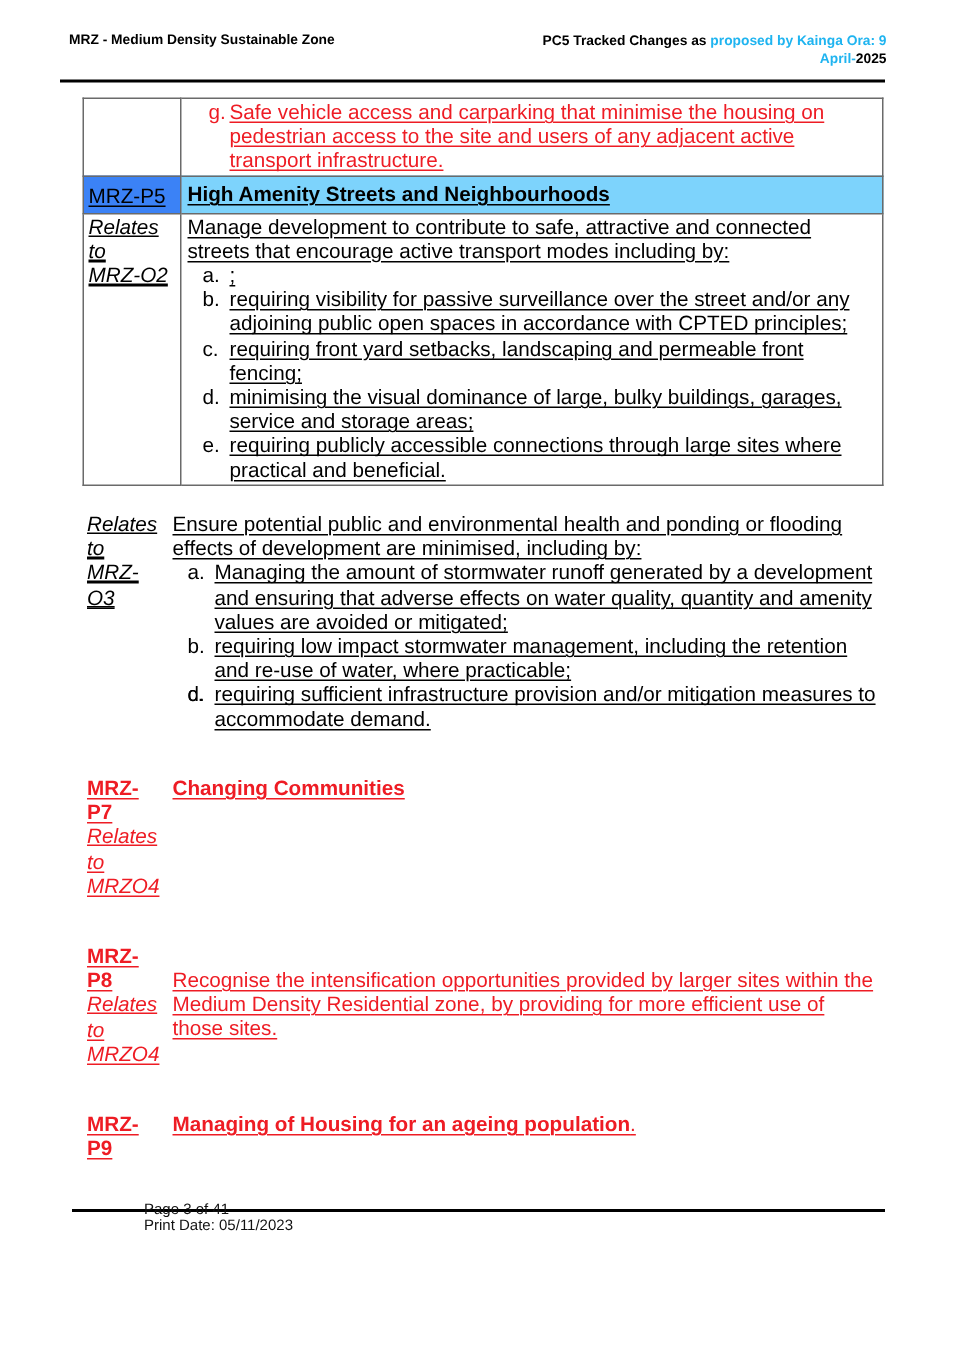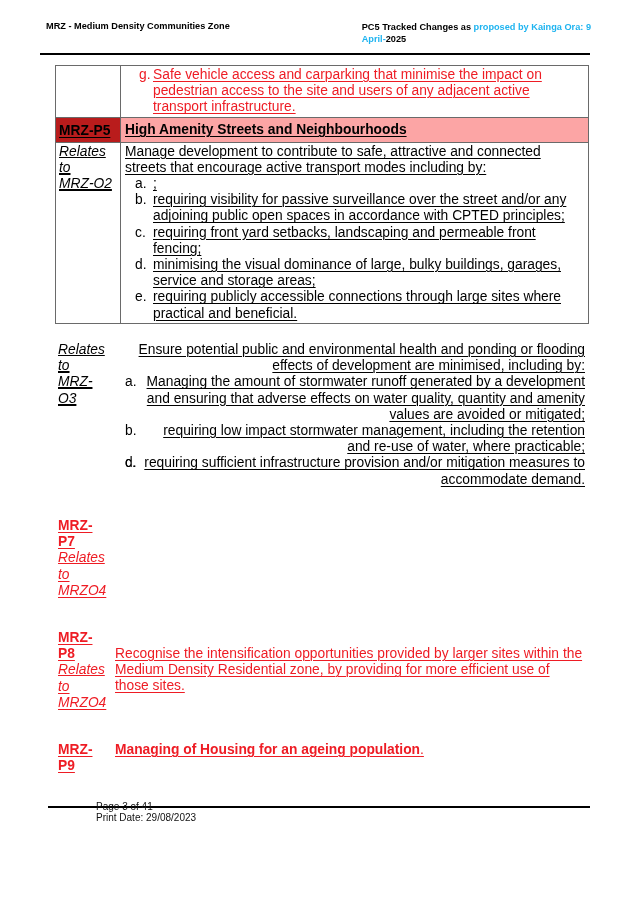--- a/index.html
+++ b/index.html
@@ -1,71 +1,71 @@
 <!DOCTYPE html>
 <html><head>
   <meta charset="utf-8">
   <style>
     html, body { margin: 0; padding: 0; background: #ffffff; }
     body { width: 637px; height: 901px; position: relative; overflow: hidden;
       font-family: "Liberation Sans", sans-serif; color: #000; }
     .hdr-left { position: absolute; left: 46px; top: 21px; font-size: 9.2px; font-weight: bold; }
-    .hdr-right { position: absolute; right: 46px; top: 21px; font-size: 9.2px; font-weight: bold; line-height: 12px; }
+    .hdr-right { position: absolute; right: 46px; top: 21px; font-size: 9.2px; font-weight: bold; text-align: right; line-height: 12px; }
     .blue { color: #1fb4f0; }
     .hdr-rule { position: absolute; left: 40px; right: 47px; top: 53px; height: 2px; background: #000; }
     .ftr-rule { position: absolute; left: 48px; right: 47px; top: 806px; height: 2px; background: #000; }
     .ftr { position: absolute; left: 54px; top: 802px; font-size: 10px; line-height: 10.5px; color: #111; margin-left: 42px; }
 
     .u { text-decoration: underline; text-decoration-thickness: 1px; text-underline-offset: 2px; }
     .red { color: #ee1c24; }
     .txt { font-size: 13.8px; line-height: 16.2px; }
 
     table.pol { position: absolute; left: 55px; top: 65px; width: 534px; border-collapse: collapse; }
     table.pol td { border: 1px solid #6a6a6a; vertical-align: top; padding: 0; }
     td.c1 { width: 59px; padding: 1px 2px 0 3px !important; }
     td.c2 { padding: 1px 4px 1px 4px !important; }
     tr.head td { height: 22px; vertical-align: middle; }
-    tr.head td.c1 { background: #b91c1c; font-weight: bold; font-size: 13.8px; padding-left: 3px !important; }
-    tr.head td.c2 { background: #fca5a5; font-weight: bold; font-size: 13.8px; }
+    tr.head td.c1 { background: #3b82f6; font-weight: normal; font-size: 13.8px; padding-left: 3px !important; }
+    tr.head td.c2 { background: #7dd3fc; font-weight: bold; font-size: 13.8px; }
     .italic { font-style: italic; text-decoration: underline; }
 
     ol.items { list-style: none; margin: 0; padding: 0; }
     ol.items li { position: relative; padding-left: 28px; }
     ol.items li .lbl { position: absolute; left: 10px; top: 0; }
     ol.items.g li { padding-left: 28px; }
     ol.items.g li .lbl { left: 14px; }
 
     .p6 { position: absolute; left: 55px; top: 342px; width: 534px; }
     .p6 .c1 { position: absolute; left: 3px; top: 0; width: 55px; }
-    .p6 .c2 { position: absolute; left: 60px; top: 0; width: 470px; text-align: right; }
+    .p6 .c2 { position: absolute; left: 60px; top: 0; width: 470px; }
 
     .ins { position: absolute; left: 55px; width: 534px; }
     .ins .c1 { position: absolute; left: 3px; top: 0; width: 55px; }
     .ins .c2 { position: absolute; left: 60px; top: 0; width: 470px; }
     .ins .bold { font-weight: bold; }
   </style>
 </head>
 <body>
 
-<div class="hdr-left">MRZ - Medium Density Communities Zone</div>
+<div class="hdr-left">MRZ - Medium Density Sustainable Zone</div>
 <div class="hdr-right">
   <span>PC5 Tracked Changes as </span><span class="blue">proposed by Kainga Ora: 9</span><br>
   <span class="blue">April-</span><span>2025</span>
 </div>
 <div class="hdr-rule"></div>
 
 <table class="pol">
   <tbody>
       <tr>
     <td class="c1"></td>
     <td class="c2 txt">
       <ol class="items g">
         <li class="red">
           <span class="lbl">g.</span>
-          <span class="u">Safe vehicle access and carparking that minimise the impact on pedestrian access to the site and users of any adjacent active transport infrastructure.</span>
+          <span class="u">Safe vehicle access and carparking that minimise the housing on pedestrian access to the site and users of any adjacent active transport infrastructure.</span>
         </li>
       </ol>
     </td>
   </tr>
   <tr class="head">
     <td class="c1"><span class="u">MRZ-P5</span></td>
     <td class="c2"><span class="u">High Amenity Streets and Neighbourhoods</span></td>
   </tr>
   <tr>
     <td class="c1 txt italic">
@@ -107,20 +107,21 @@
 
 <div class="ins txt red" style="top:518px;">
   <div class="c1">
     <span class="u bold">MRZ-</span><br>
     <span class="u bold">P7</span><br>
     <span class="italic">Relates</span><br>
     <span class="u italic">to</span><br>
     <span class="u italic">MRZO4</span>
   </div>
   <div class="c2">
+    <div class="u bold">Changing Communities</div>
     <div style="height:16px;"></div>
   </div>
 </div>
 
 <div class="ins txt red" style="top:630px;">
   <div class="c1">
     <span class="u bold">MRZ-</span><br>
     <span class="u bold">P8</span><br>
     <span class="italic">Relates</span><br>
     <span class="u italic">to</span><br>
@@ -138,14 +139,14 @@
     <span class="u bold">P9</span>
   </div>
   <div class="c2">
     <span class="u bold">Managing of Housing for an ageing population</span><span class="u">.</span>
   </div>
 </div>
 
 <div class="ftr-rule"></div>
 <div class="ftr">
   <div>Page 3 of 41</div>
-  <div>Print Date: 29/08/2023</div>
+  <div>Print Date: 05/11/2023</div>
 </div>
 
 </body></html>

